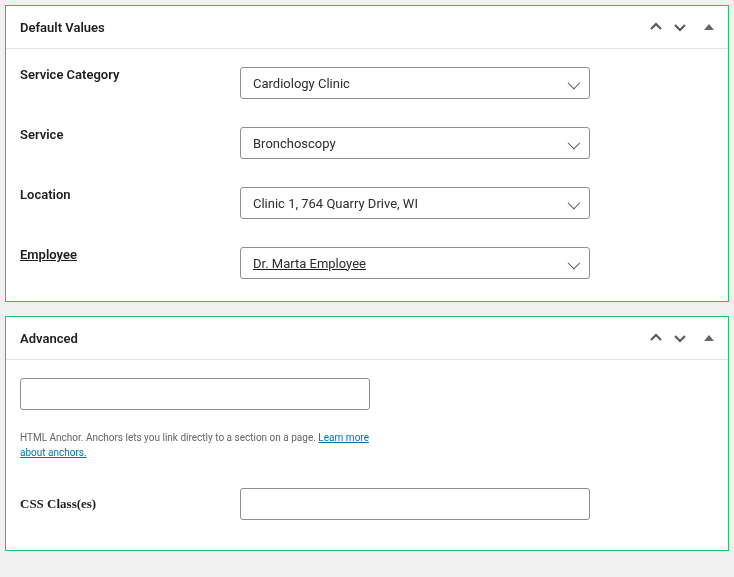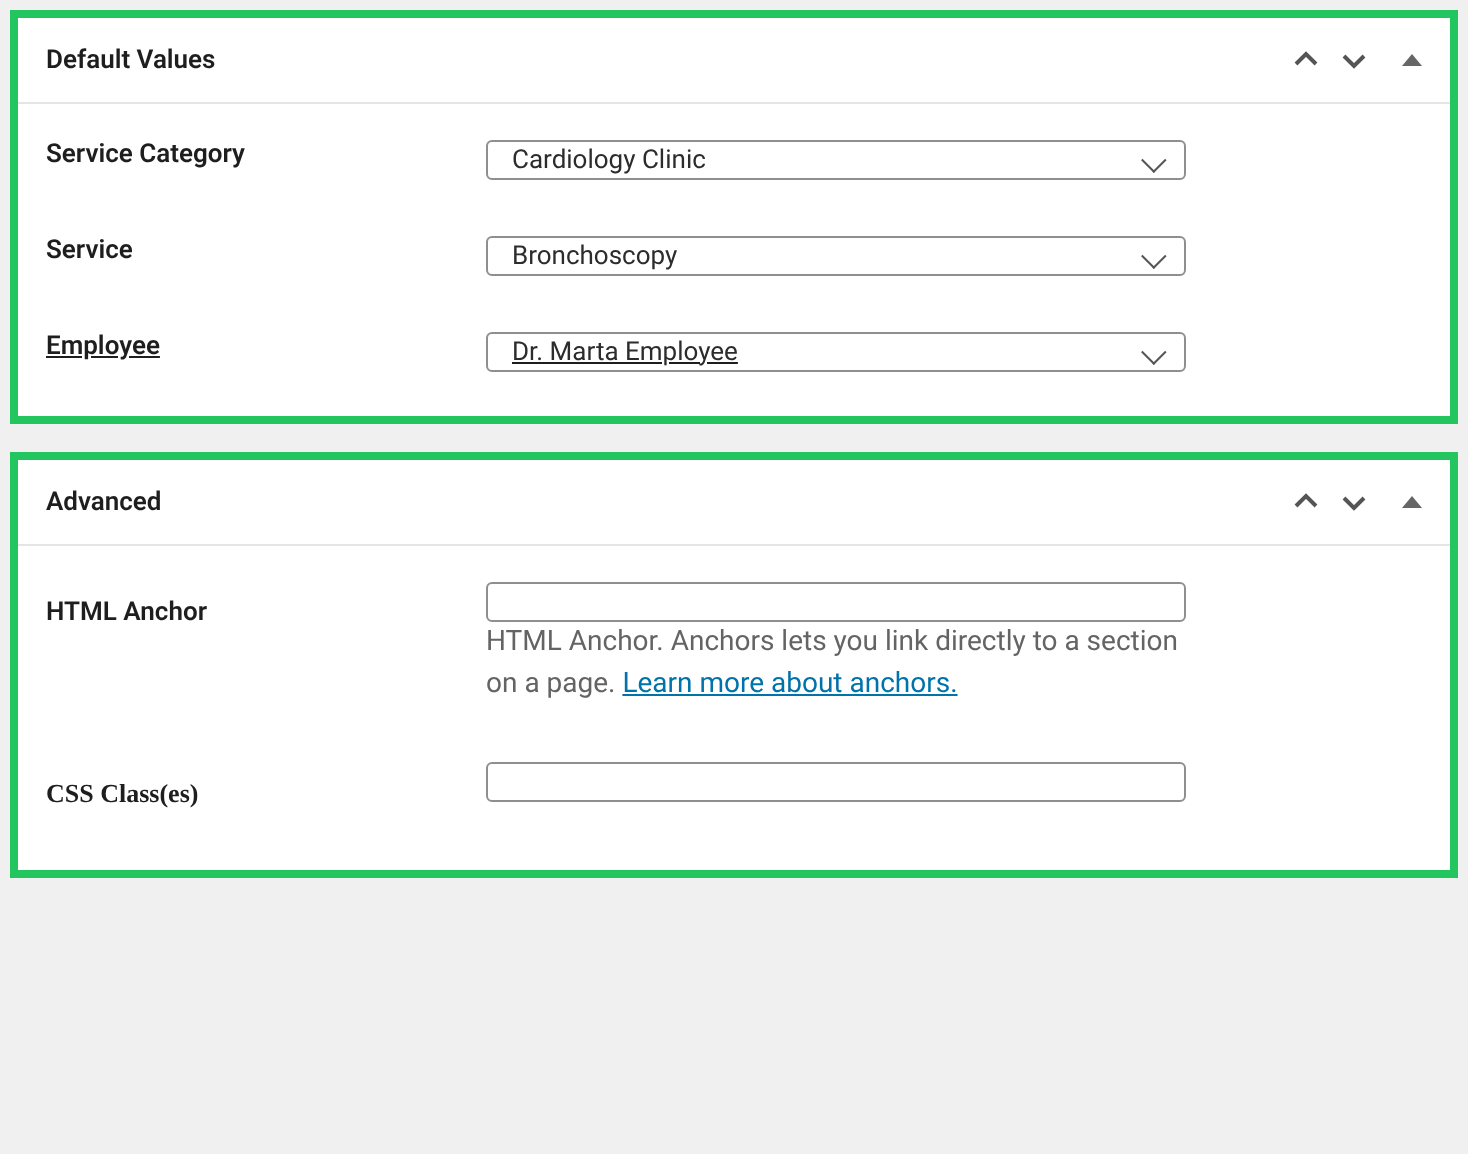--- a/index.html
+++ b/index.html
@@ -6,21 +6,21 @@
   body {
     margin: 0;
     padding: 5px;
     background: #f0f0f0;
     font-family: -apple-system, BlinkMacSystemFont, "Segoe UI", Roboto, sans-serif;
     font-size: 13px;
     color: #1e1e1e;
   }
   .panel {
     background: #fff;
-    border: 4px solid #22c55e;
+    border: 1px solid #22c55e;
     margin-bottom: 14px;
   }
   .panel-header {
     display: flex;
     align-items: center;
     padding: 11px 14px;
     border-bottom: 1px solid #e5e5e5;
   }
   .panel-title {
     flex: 1;
@@ -65,21 +65,21 @@
     font-weight: 600;
     font-size: 13px;
     color: #1e1e1e;
   }
   .field-control {
     flex: 1;
     max-width: 350px;
   }
   .select-box, .text-input {
     width: 100%;
-    height: 20px;
+    height: 32px;
     border: 1px solid #8f8f8f;
     border-radius: 3px;
     background: #fff;
     padding: 0 32px 0 12px;
     font-size: 13px;
     color: #2c2c2c;
     display: flex;
     align-items: center;
     position: relative;
     cursor: pointer;
@@ -93,22 +93,22 @@
     width: 8px; height: 8px;
     border-right: 1.5px solid #555;
     border-bottom: 1.5px solid #555;
     transform: rotate(45deg) translateY(-2px);
     pointer-events: none;
   }
   .text-input {
     cursor: text;
   }
   .field-help {
-    margin-top: 0;
-    font-size: 14px;
+    margin-top: 20px;
+    font-size: 10px;
     color: #646464;
     line-height: 1.5;
   }
   .field-help a {
     color: #0073aa;
     text-decoration: underline;
     cursor: pointer;
   }
   .adv-row {
     display: flex;
@@ -159,20 +159,28 @@
 
     <div class="field-row">
       <div class="field-label">Service</div>
       <div class="field-control">
         <div class="select-box">
           <span>Bronchoscopy</span>
         </div>
       </div>
     </div>
 
+    <div class="field-row">
+      <div class="field-label">Location</div>
+      <div class="field-control">
+        <div class="select-box">
+          <span>Clinic 1, 764 Quarry Drive, WI</span>
+        </div>
+      </div>
+    </div>
 
     <div class="field-row" style="margin-bottom:0;text-decoration:underline;">
       <div class="field-label">Employee</div>
       <div class="field-control">
         <div class="select-box">
           <span>Dr. Marta Employee</span>
         </div>
       </div>
     </div>
 
@@ -192,21 +200,20 @@
         <svg viewBox="0 0 16 16">
             <polyline points="3,6 8,11 13,6"></polyline>
           </svg>
       </div>
       <div class="collapse-btn"></div>
     </div>
   </div>
   <div class="panel-body">
 
     <div class="adv-row">
-      <div class="adv-label">HTML Anchor</div>
       <div class="adv-control">
         <div class="text-input">
           <span></span>
         </div>
         <div class="field-help">
           <span class="help-inline">HTML Anchor. Anchors lets you link directly to a section on a page. </span><a>Learn more about anchors.</a>
         </div>
       </div>
     </div>
 

